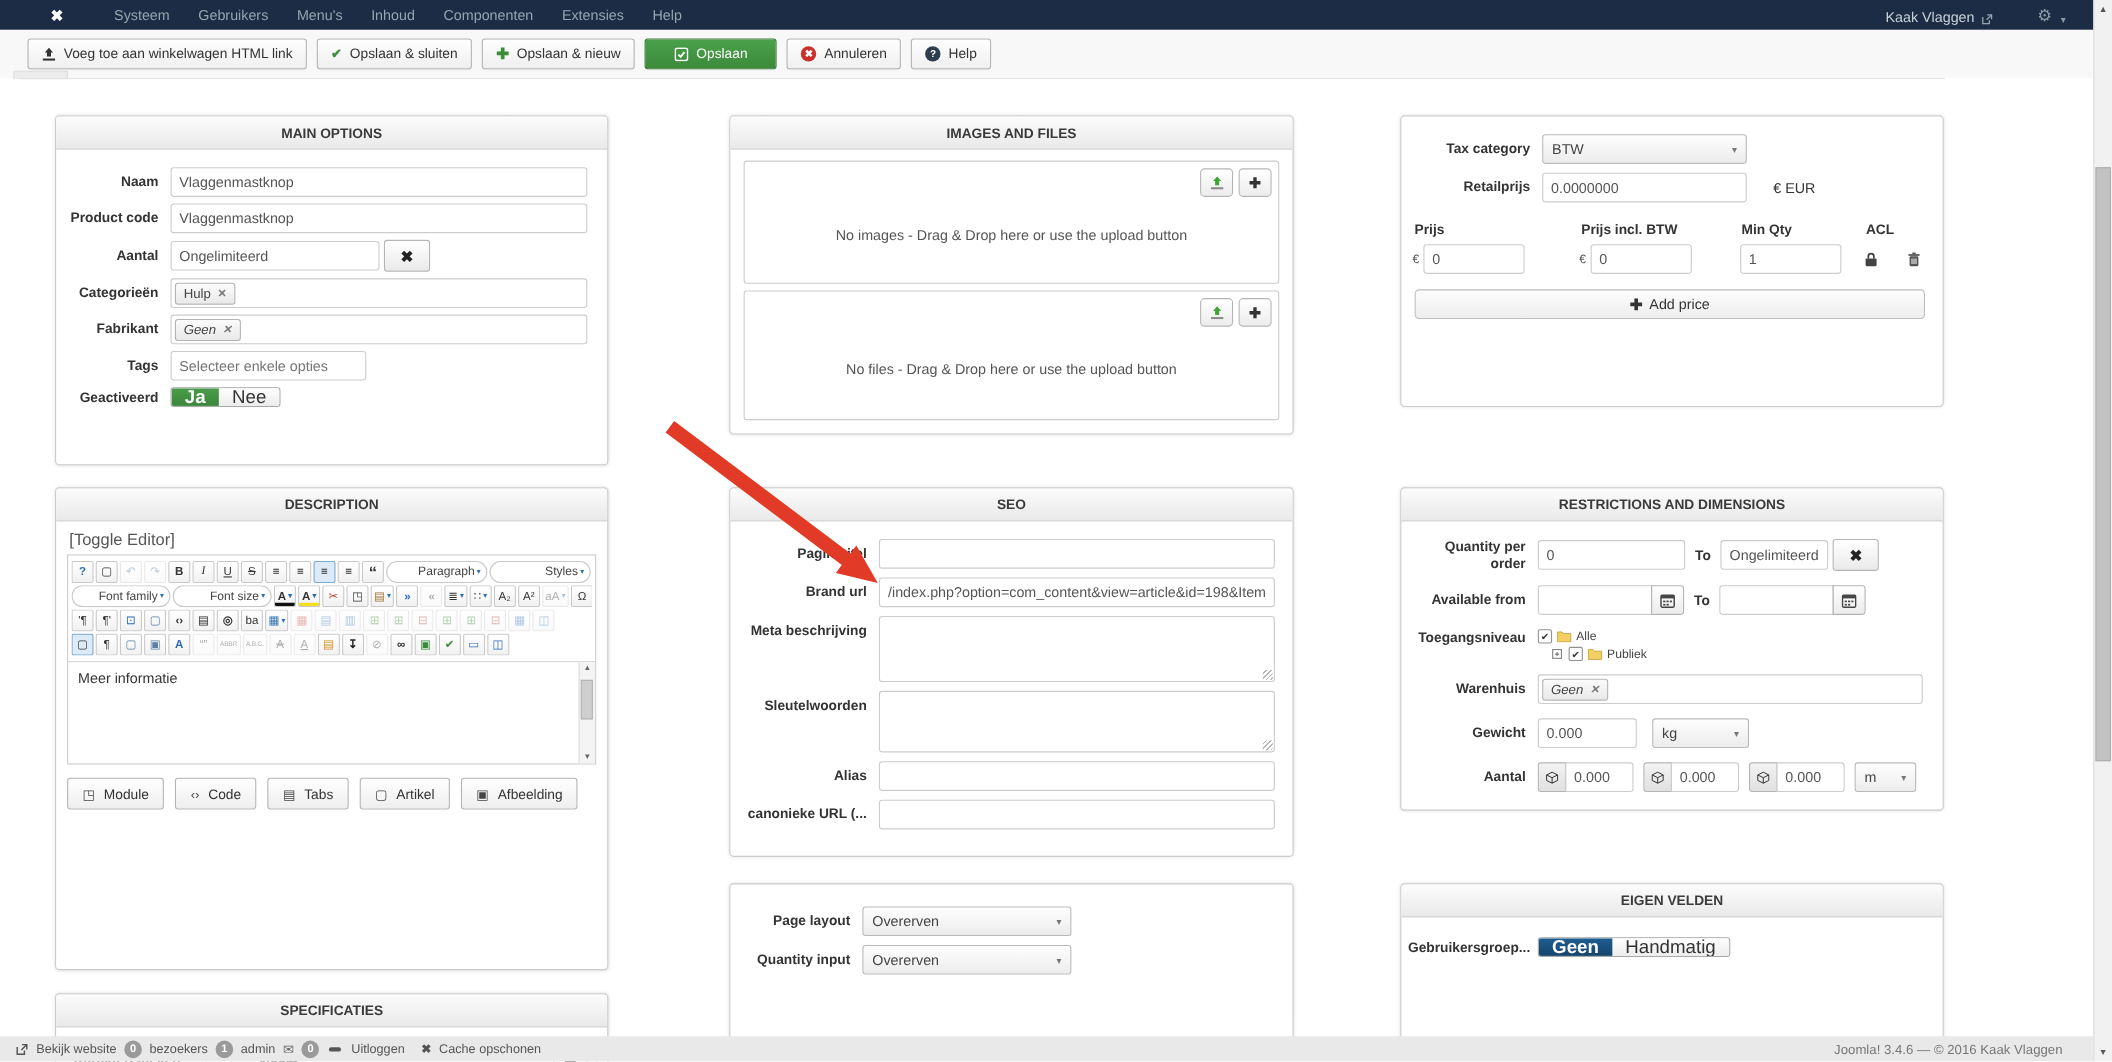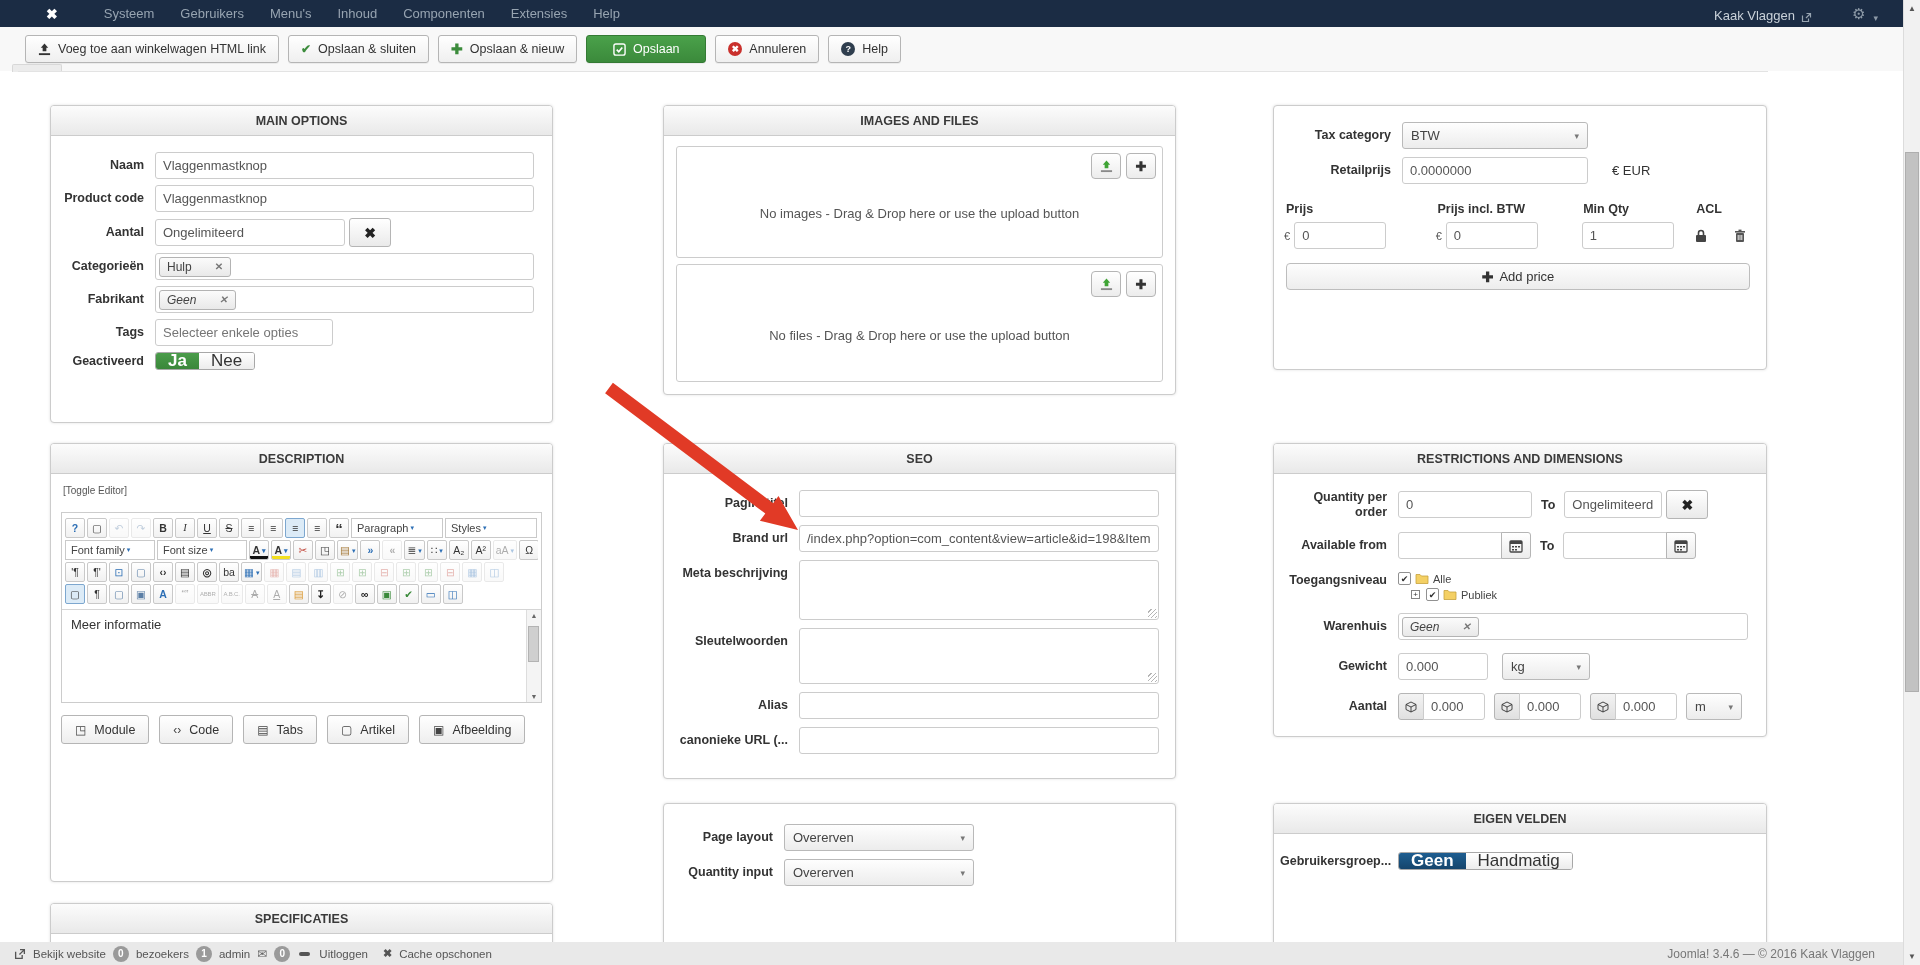--- a/index.html
+++ b/index.html
@@ -54,21 +54,21 @@
   .flabel3{width:125px}
   .flabel2{width:118px}
   .tin{height:27px;border:1px solid #ccc;border-radius:3px;padding:0 7px;font-size:13px;
     color:#555;background:#fff}
   .grow{flex:1;min-width:0}
   .xbtn{height:29px;width:42px;border:1px solid #b5b5b5;border-radius:3px;
     background:linear-gradient(#fff,#eaeaea);font-size:14px;font-weight:bold;color:#222;margin-left:4px}
   .tagbox{border:1px solid #ccc;border-radius:3px;min-height:27px;display:flex;align-items:center;
     padding:0 3px;background:#fff}
   .chip{height:20px;border:1px solid #b3b3b3;border-radius:3px;background:linear-gradient(#fbfbfb,#e9e9e9);
-    display:inline-flex;align-items:center;gap:23px;padding:0 7px;font-size:12px;color:#444}
+    display:inline-flex;align-items:center;gap:6px;padding:0 7px;font-size:12px;color:#444}
   .chip .cx{color:#777;font-size:10px;font-weight:bold;cursor:pointer}
   .chip.em{font-style:italic}
   .bg{display:inline-flex;border-radius:3px;overflow:hidden;border:1px solid #a8a8a8}
   .bg>span{height:16px;display:inline-flex;align-items:center;padding:0 12px;font-size:17px;cursor:pointer}
   .bg .on-green{background:linear-gradient(#4a9c4a,#3a873a);color:#fff;font-weight:bold}
   .bg .on-blue{background:linear-gradient(#1e5e91,#15456c);color:#fff;font-weight:bold}
   .bg .off{background:linear-gradient(#fff,#ececec);color:#333}
   .sel{height:27px;border:1px solid #b9b9b9;border-radius:3px;background:linear-gradient(#fefefe,#ececec);
     display:inline-flex;align-items:center;justify-content:space-between;padding:0 8px;
     font-size:13px;color:#444;cursor:pointer;flex-shrink:0}
@@ -108,41 +108,41 @@
 
   .cubeb{width:26px;height:27px;border:1px solid #b5b5b5;border-radius:3px 0 0 3px;
     background:linear-gradient(#f3f3f3,#e0e0e0);display:inline-flex;align-items:center;
     justify-content:center;margin-right:-1px;flex-shrink:0}
   .calb{width:30px;height:27px;border:1px solid #b5b5b5;border-radius:0 3px 3px 0;
     background:linear-gradient(#fff,#ececec);display:inline-flex;align-items:center;
     justify-content:center;margin-left:-1px;flex-shrink:0}
   .r0{border-radius:3px 0 0 3px}
 
   
-  .toggle{font-size:10px;color:#555;margin:0 0 16px 2px;display:inline-block;cursor:pointer}
+  .toggle{font-size:15px;color:#555;margin:0 0 5px 2px;display:inline-block;cursor:pointer}
   .editor{border:1px solid #ccc}
   .etools{padding:3px 2px;border-bottom:1px solid #d5d5d5}
   .erow{display:flex;align-items:center;gap:2px;margin:2px 1px;flex-wrap:nowrap;overflow:hidden}
   .eb{min-width:20px;height:20px;border:1px solid #c9c9c9;border-radius:2px;
     background:linear-gradient(#fff,#f1f1f1);display:inline-flex;align-items:center;justify-content:center;
     font-size:10.5px;color:#333;padding:0 2px;line-height:1;cursor:pointer;flex-shrink:0}
   .eb.muted{opacity:.4}
   .eb.active{border-color:#7da7cf;background:#dcebf7}
   .fw{font-weight:bold}
   .it{font-style:italic;font-family:"Liberation Serif",serif}
   .un{text-decoration:underline}
   .st{text-decoration:line-through}
   .big{font-size:15px;font-weight:bold}
   .tiny2{font-size:6px;letter-spacing:-.2px}
   .c-red{color:#c04438}.c-green{color:#3a8a3a}.c-blue{color:#2d6fb5}.c-steel{color:#5b7fa6}.c-orange{color:#d89020}.c-dark{color:#222}.c-brown{color:#a0722d}
   .bar-black{box-shadow:inset 0 -4px 0 -1px #111}
   .bar-yellow{box-shadow:inset 0 -4px 0 -1px #f3df1d}
   .dc{font-size:7px;color:#2d6fb5;margin-left:2px;font-style:normal}
-  .esel{height:20px;border:1px solid #c9c9c9;border-radius:0;background:#fff;display:inline-flex;
-    align-items:center;justify-content:flex-start;font-size:11px;color:#444;padding:0 5px;
+  .esel{height:20px;border:1px solid #c9c9c9;border-radius:10px;background:#fff;display:inline-flex;
+    align-items:center;justify-content:flex-end;font-size:11px;color:#444;padding:0 5px;
     cursor:pointer;flex-shrink:0}
   .econtent{height:92px;position:relative;padding:7px 22px 0 9px;font-size:13px;color:#333}
   .escroll{position:absolute;top:0;right:0;bottom:0;width:15px;background:#f4f4f4;border-left:1px solid #ddd}
   .esa{position:absolute;left:0;right:0;text-align:center;font-size:7px;color:#666;cursor:pointer}
   .ethumb{position:absolute;top:16px;left:1px;width:11px;height:36px;background:#cfcfcf;
     border:1px solid #b3b3b3;cursor:pointer}
   .estatus{height:20px;background:#f1f1f1;border-top:1px solid #ccc;display:flex;align-items:center;
     justify-content:space-between;padding:0 12px 0 8px;font-size:11.5px;color:#555;position:relative}
   .estatus::after{content:"";position:absolute;right:1px;bottom:1px;width:9px;height:9px;
     background:repeating-linear-gradient(135deg,transparent 0 2px,#9a9a9a 2px 3px)}

